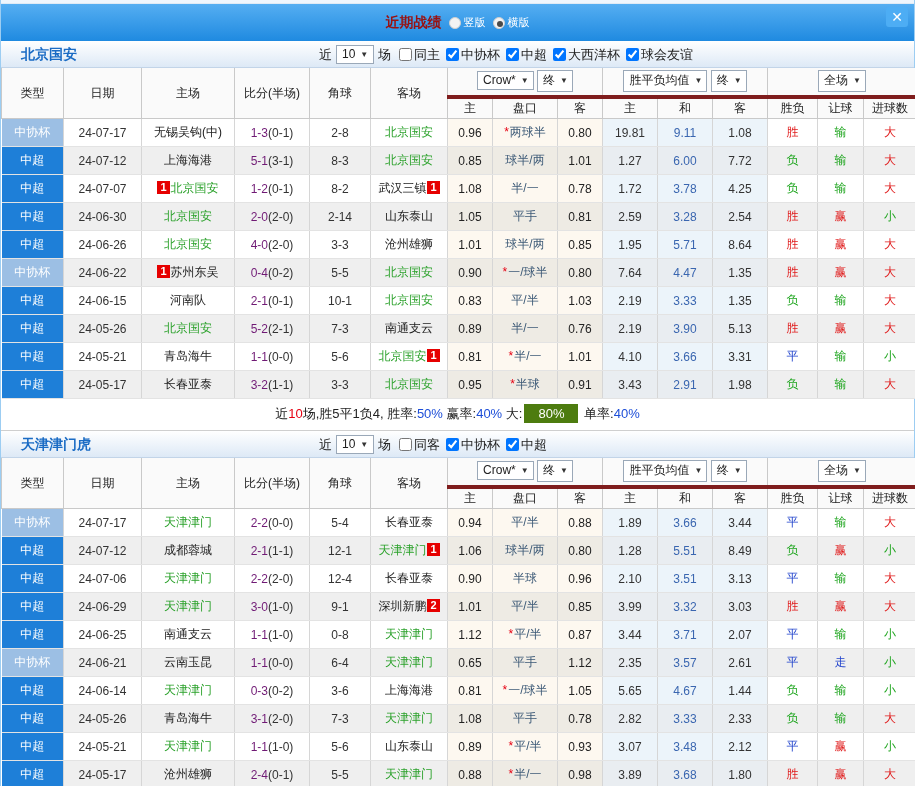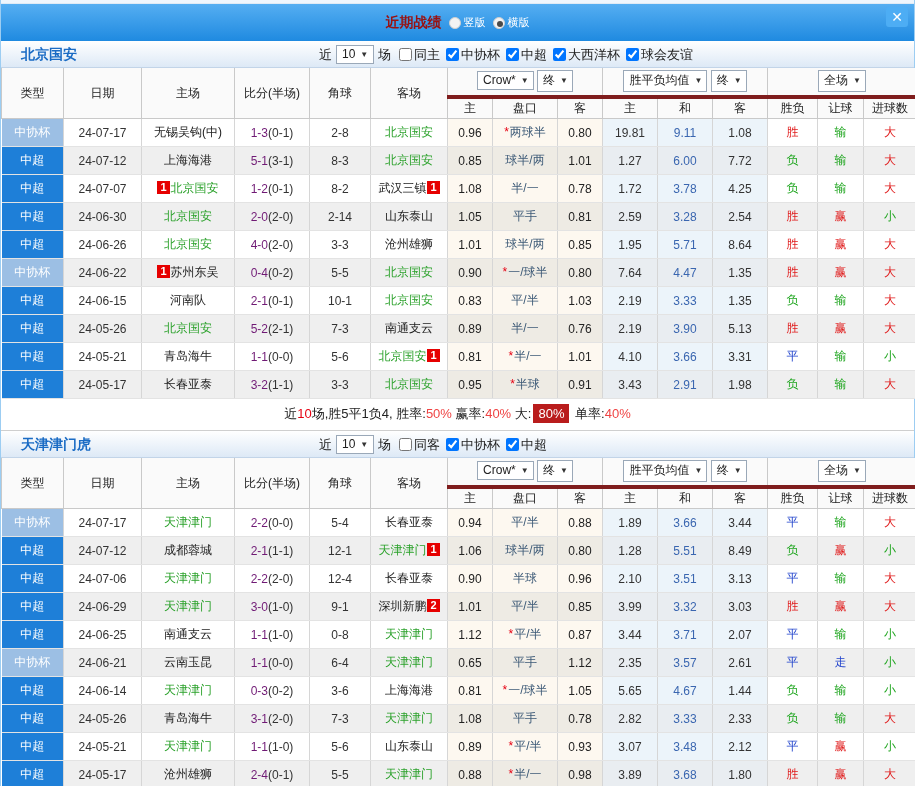--- a/index.html
+++ b/index.html
@@ -98,23 +98,23 @@
   td.res { font-weight: normal; }
   .t-red   { color: #e01b1b; }
   .t-green { color: #1ea51e; }
   .t-blue  { color: #2244cc; }
   
   .summary {
     text-align: center; font-size: 13px; color: #222;
     padding: 6px 0 7px 0; background: #fff; border-bottom: 1px solid #cfcfcf;
   }
   .summary .seg.red   { color: #e60012; }
-  .summary .seg.blue  { color: #ef4444; }
+  .summary .seg.blue  { color: #1d4ed8; }
   .summary .seg.green { color: #1ea51e; }
-  .summary .seg.red-badge   { background: #b91c1c; color: #fff; padding: 2px 5px; margin: 0 2px; }
+  .summary .seg.red-badge   { background: #4d7c0f; color: #fff; padding: 2px 14px; margin: 0 2px; }
   .summary .seg.green-badge { background: #1f9a1f; color: #fff; padding: 2px 5px; margin: 0 2px; }
 </style>
 </head>
 <body>
 
 <div class="dialog">
   <div class="top-strip"></div>
 
   <div class="titlebar">
     <div class="title-center">

